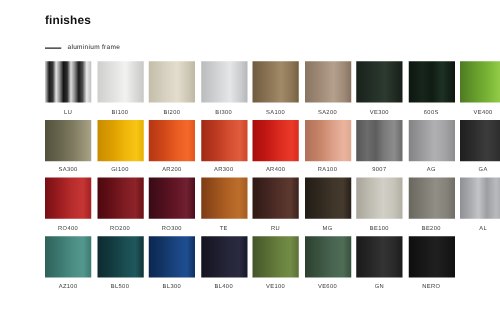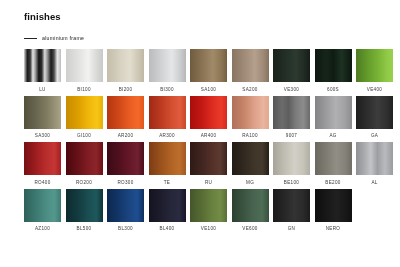--- a/index.html
+++ b/index.html
@@ -12,21 +12,21 @@
     width: 400px;
     height: 267px;
     font-family: "Liberation Sans", sans-serif;
     color: #1a1a1a;
     overflow: hidden;
     position: relative;
   }
   .page {
     position: absolute;
     inset: 0;
-    padding: 9px 12px 0 16px;
+    padding: 9px 12px 0 28px;
     box-sizing: border-box;
   }
   .page-title {
     font-size: 9.5px;
     font-weight: bold;
     letter-spacing: 0.1px;
     margin: 2px 0 0 8px;
     color: #111111;
   }
   .legend {

